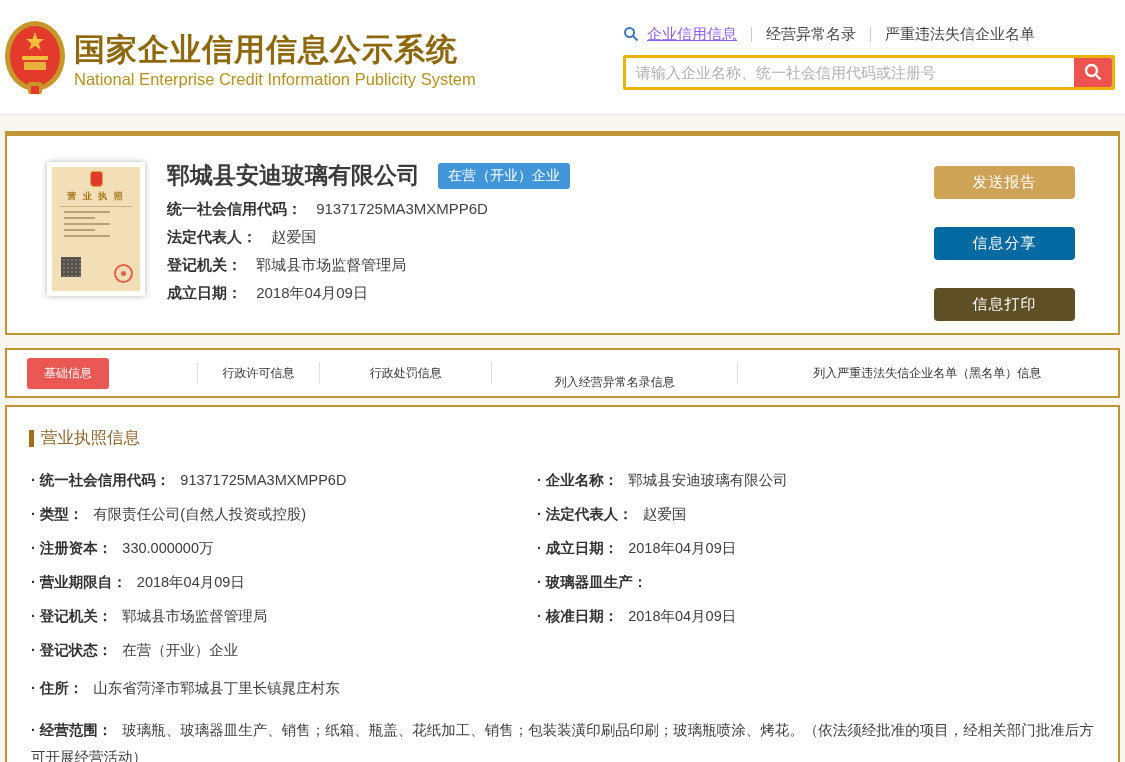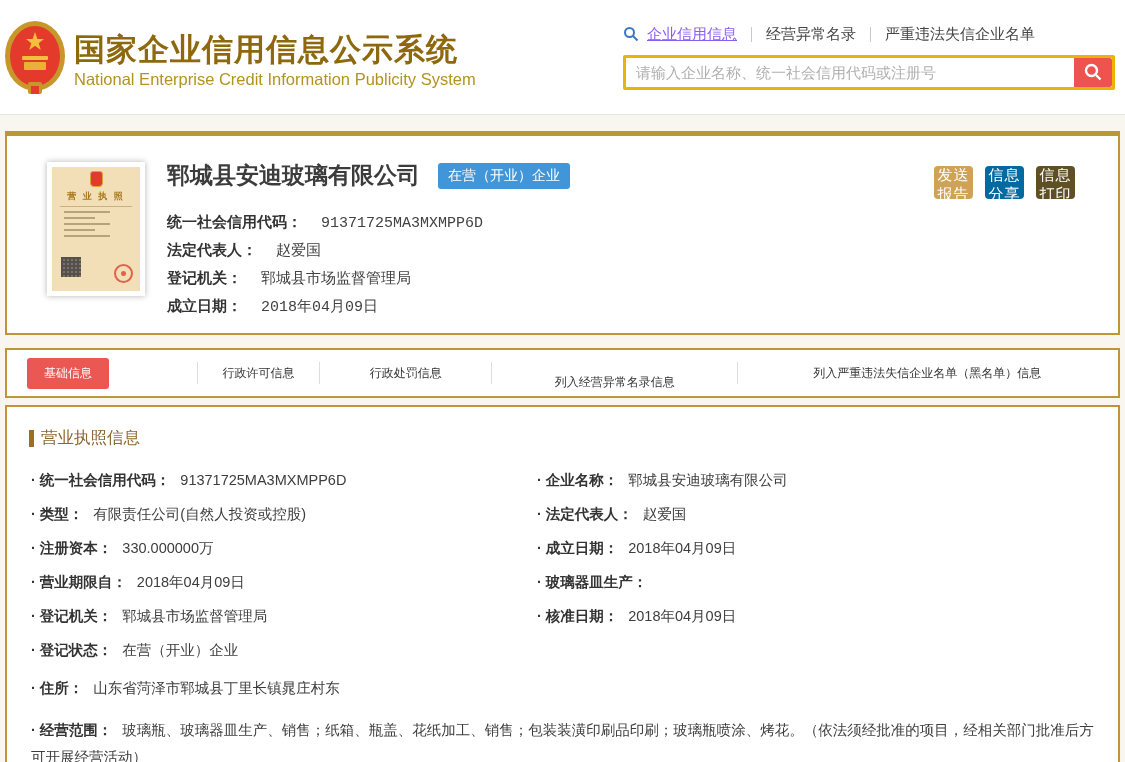--- a/index.html
+++ b/index.html
@@ -71,26 +71,26 @@
     border: 2px solid #e04b3a; border-radius: 50%; opacity: .85; }
   .lic-stamp::after { content:""; display:block; width: 5px; height: 5px; background:#e04b3a; border-radius:50%; margin: 5px auto; }
 
   .company-info { margin-left: 120px; }
   .name-row { display: flex; align-items: center; }
   .company-name { font-size: 23px; font-weight: bold; color: #3c3c3c; }
   .status-badge {
     margin-left: 18px; background: #4096d8; color: #fff; font-size: 14px;
     padding: 4px 10px; border-radius: 3px; white-space: nowrap;
   }
-  .c-fields { margin-top: 23px; font-family: Liberation Mono, monospace; }
+  .c-fields { margin-top: 8px; }
   .c-field { margin-top: 8px; font-size: 15px; line-height: 20px; }
   .c-label { font-weight: bold; color: #333; }
   .c-value { color: #424242; margin-left: 10px; }
 
-  .action-buttons { position: absolute; top: 30px; right: 43px; width: 141px; display: flex; flex-direction: row; gap: 12px; }
+  .action-buttons { position: absolute; top: 30px; right: 43px; width: 141px; display: flex; flex-direction: column; gap: 28px; }
   .action-btn {
     height: 33px; border: none; border-radius: 4px; color: #fff; font-size: 15px;
     font-family: inherit; cursor: pointer; letter-spacing: 1px;
   }
 
   
   .tabs-card { height: 50px; display: flex; align-items: center; margin-bottom: 7px; padding: 0 2px; }
   .tab-zone { display: flex; align-items: center; justify-content: center; }
   .zone-1 { flex: 0 0 188px; justify-content: flex-start; padding-left: 18px; }
   .zone-2 { flex: 122 1 0; } .zone-3 { flex: 173 1 0; } .zone-4 { flex: 247 1 0; margin-top: 19px; } .zone-5 { flex: 381 1 0; }

